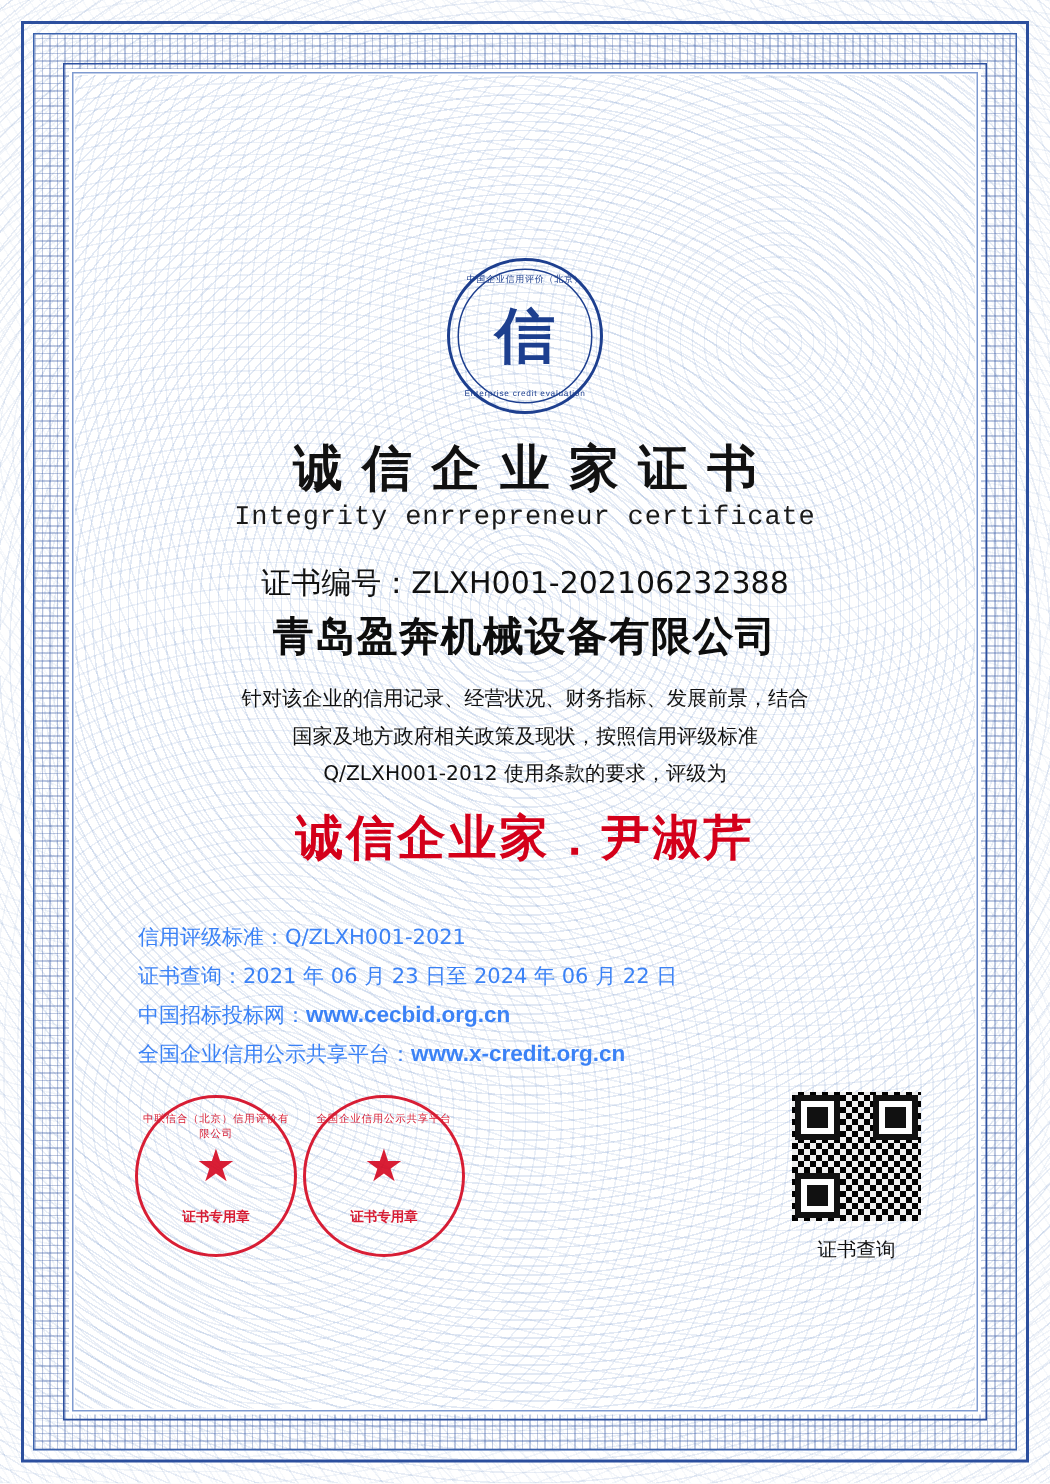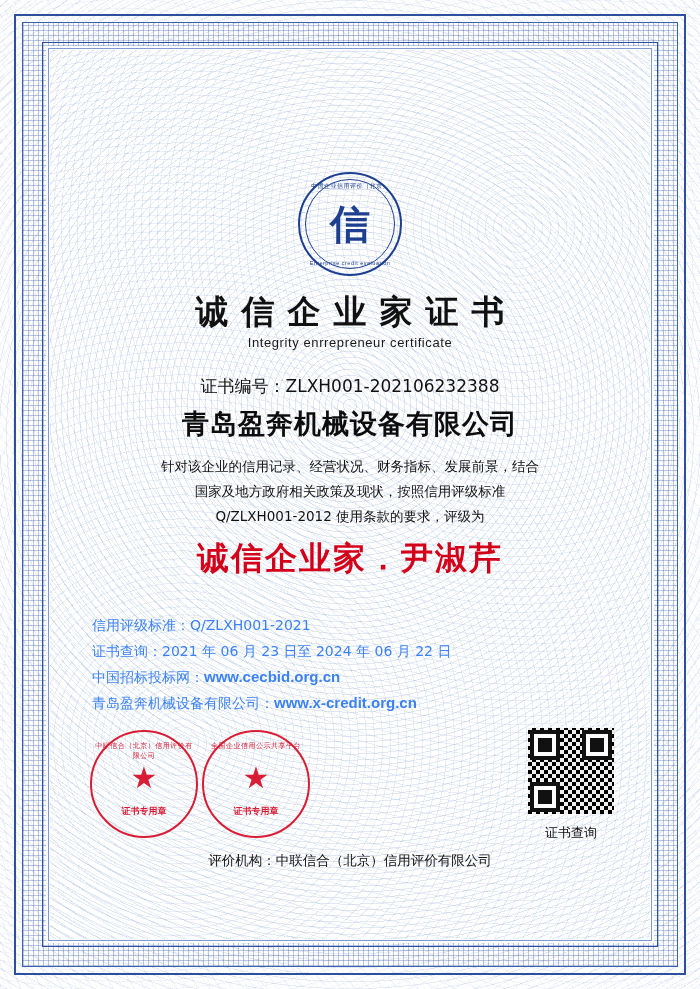--- a/index.html
+++ b/index.html
@@ -132,30 +132,30 @@
     font-weight: bold;
     letter-spacing: 13px;
     text-indent: 13px;
     color: #111;
     font-family: "DejaVu Sans", sans-serif;
   }
   .title-en {
     position: absolute;
     left: 0; right: 0;
     top: 283px;
-    font-size: 13px;
+    font-size: 18px;
     letter-spacing: 0.6px;
     color: #1a1a1a;
-    font-family: Liberation Sans, sans-serif;
+    font-family: Liberation Mono, monospace;
   }
   .cert-no {
     position: absolute;
     left: 0; right: 0;
     top: 323px;
-    font-size: 17px;
+    font-size: 20px;
     color: #111;
     font-family: "DejaVu Sans", sans-serif;
   }
   .company {
     position: absolute;
     left: 0; right: 0;
     top: 354px;
     font-size: 27px;
     font-weight: bold;
     letter-spacing: 1px;
@@ -322,21 +322,21 @@
       <div>
         <span>信用评级标准：</span><span>Q/ZLXH001-2021</span>
       </div>
       <div>
         <span>证书查询：</span><span>2021 年 06 月 23 日至 2024 年 06 月 22 日</span>
       </div>
       <div>
         <span>中国招标投标网：</span><span class="url">www.cecbid.org.cn</span>
       </div>
       <div>
-        <span>青岛盈奔机械设备有限公司：</span><span class="url">www.x-credit.org.cn</span>
+        <span>全国企业信用公示共享平台：</span><span class="url">www.x-credit.org.cn</span>
       </div>
     </div>
 
     <div class="stamp one">
       <div class="stamp-arc">中联信合（北京）信用评价有限公司</div>
       <div class="stamp-star">★</div>
       <div class="stamp-sub">证书专用章</div>
     </div>
 
     <div class="stamp two">
@@ -351,15 +351,14 @@
         </span>
       <span class="qr-corner qr-c2">
           <i></i>
         </span>
       <span class="qr-corner qr-c3">
           <i></i>
         </span>
     </div>
     <div class="qr-label">证书查询</div>
 
-    <div class="issuer">评价机构：中联信合（北京）信用评价有限公司</div>
   </div>
 </div>
 
 </body></html>

